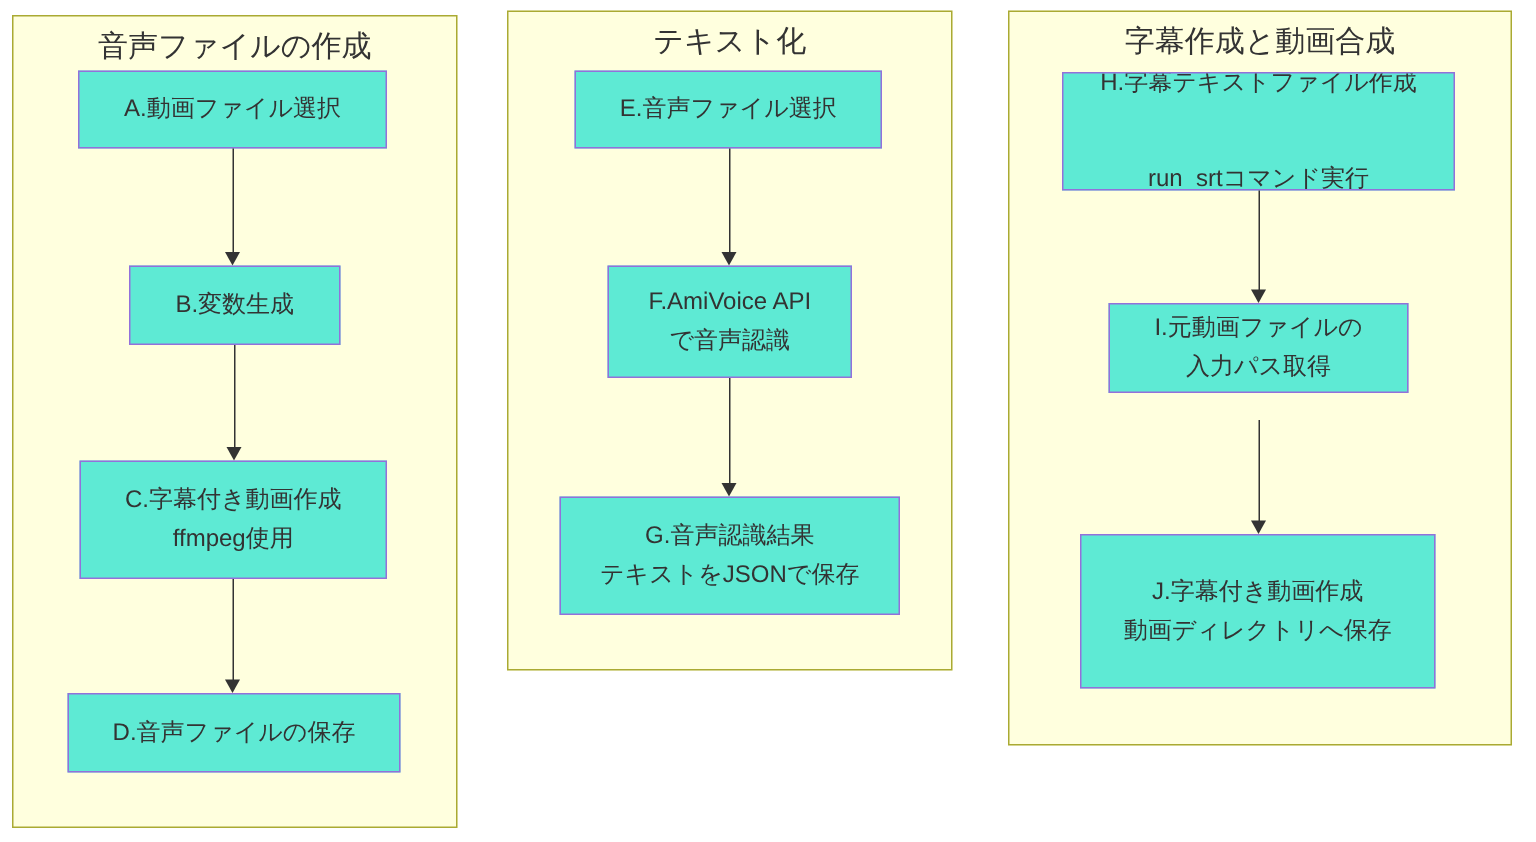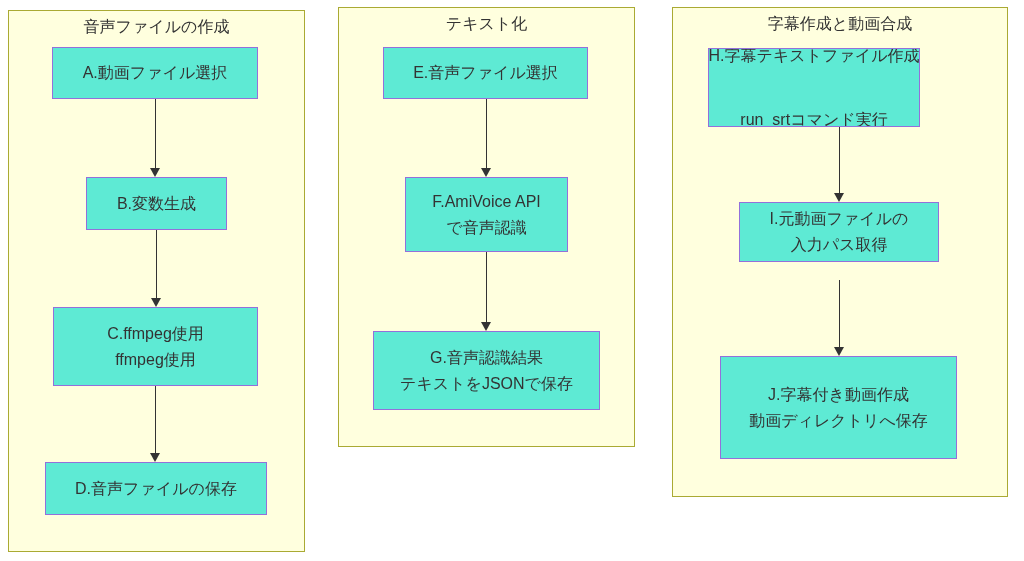--- a/index.html
+++ b/index.html
@@ -19,21 +19,21 @@
     position: absolute;
     background: #ffffde;
     border: 1px solid #aaaa33;
   }
   .panel-title {
     position: absolute;
     top: 6px;
     left: 0;
     right: 0;
     text-align: center;
-    font-size: 16px;
+    font-size: 20px;
     color: #333333;
   }
   .node {
     position: absolute;
     display: flex;
     flex-direction: column;
     align-items: center;
     justify-content: center;
     background: #5eead4;
     border: 1px solid #9370db;
@@ -91,21 +91,21 @@
 
   <div class="node" style="left:52px; top:47px; width:206px; height:52px;">
     <span class="line">A.動画ファイル選択</span>
   </div>
 
   <div class="node" style="left:86px; top:177px; width:141px; height:53px;">
     <span class="line">B.変数生成</span>
   </div>
 
   <div class="node" style="left:53px; top:307px; width:205px; height:79px;">
-    <span class="line">C.ffmpeg使用</span>
+    <span class="line">C.字幕付き動画作成</span>
     <span class="line">ffmpeg使用</span>
   </div>
 
   <div class="node" style="left:45px; top:462px; width:222px; height:53px;">
     <span class="line">D.音声ファイルの保存</span>
   </div>
 
   <div class="node" style="left:383px; top:47px; width:205px; height:52px;">
     <span class="line">E.音声ファイル選択</span>
   </div>
@@ -113,21 +113,21 @@
   <div class="node" style="left:373px; top:331px; width:227px; height:79px;">
     <span class="line">G.音声認識結果</span>
     <span class="line">テキストをJSONで保存</span>
   </div>
 
   <div class="node" style="left:405px; top:177px; width:163px; height:75px;">
     <span class="line">F.AmiVoice API</span>
     <span class="line">で音声認識</span>
   </div>
 
-  <div class="node" style="left:708px; top:48px; width:212px; height:79px;gap:38px;">
+  <div class="node" style="left:708px; top:48px; width:262px; height:79px;gap:38px;">
     <span class="line">H.字幕テキストファイル作成</span>
     <span class="line">run_srtコマンド実行</span>
   </div>
 
   <div class="node" style="left:739px; top:202px; width:200px; height:60px;">
     <span class="line">I.元動画ファイルの</span>
     <span class="line">入力パス取得</span>
   </div>
 
   <div class="node" style="left:720px; top:356px; width:237px; height:103px;">

